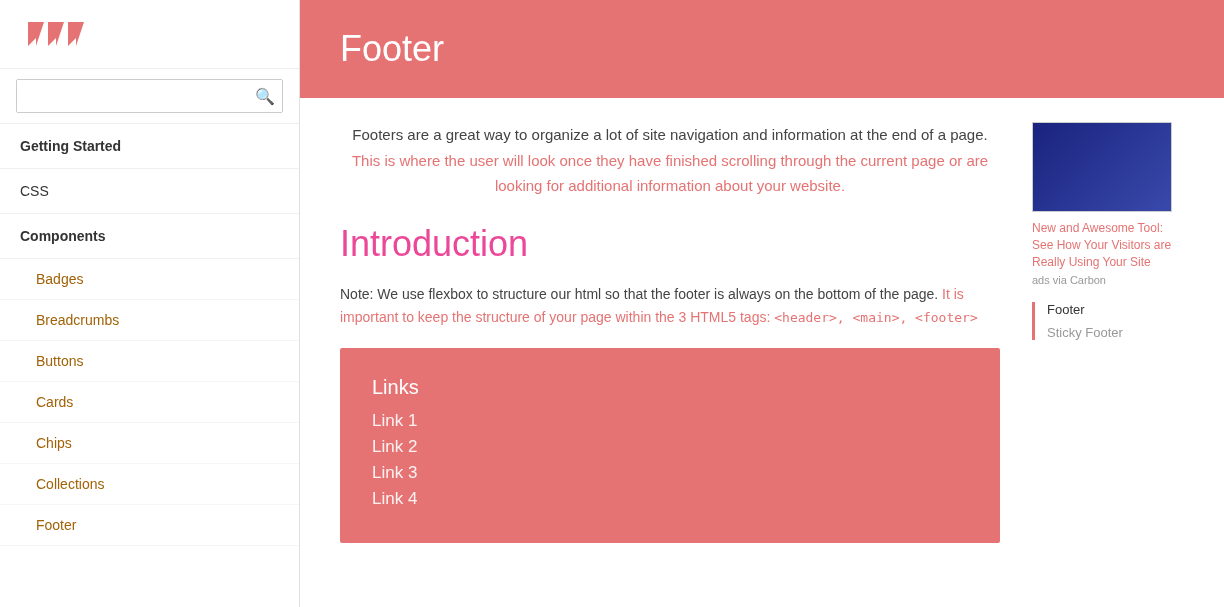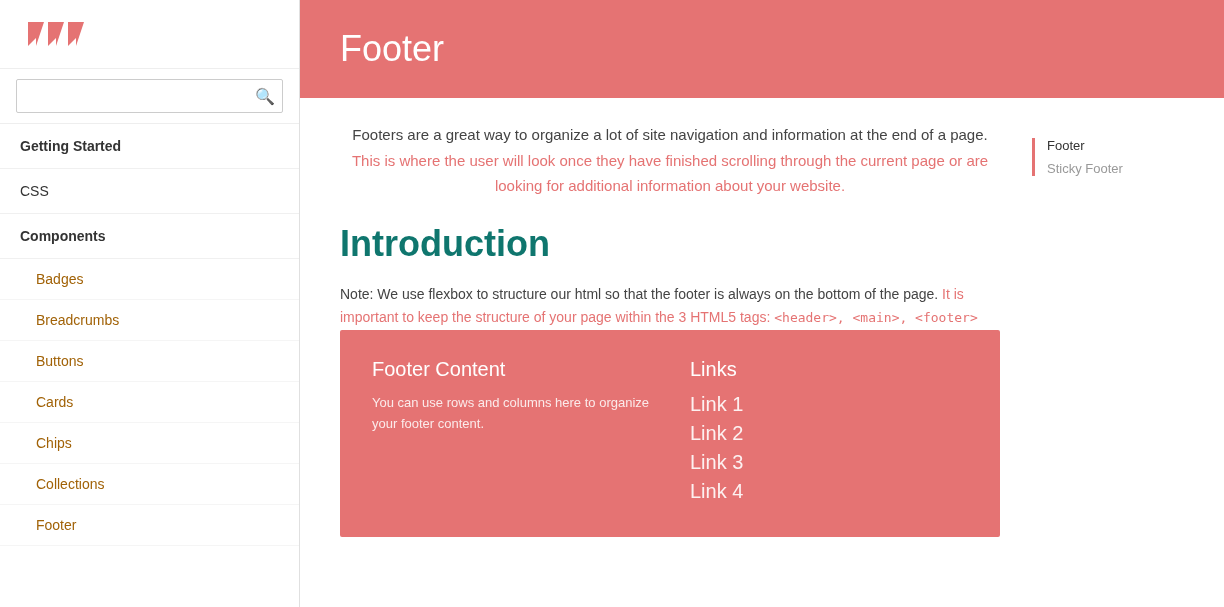--- a/index.html
+++ b/index.html
@@ -99,27 +99,28 @@
       color: #444;
       margin-bottom: 24px;
       text-align: center;
     }
     .intro-text a, .intro-link {
       color: #e57373;
       text-decoration: none;
     }
     h2.section-title {
       font-size: 36px;
-      font-weight: 700;
-      color: #0f766e;
+      font-weight: 400;
+      color: #ec4899;
       margin-bottom: 18px;
     }
     .note-text {
       font-size: 14px;
       color: #444;
+      margin-bottom: 18px;
       line-height: 1.7;
     }
     .note-link { color: #e57373; }
     code {
       color: #e57373;
       font-family: monospace;
       font-size: 13px;
     }
     .footer-demo {
       background: #e57373;
@@ -140,21 +141,21 @@
     .footer-col p {
       color: rgba(255,255,255,0.85);
       font-size: 13px;
       line-height: 1.6;
     }
     .footer-links {
       list-style: none;
     }
     .footer-links li {
       color: rgba(255,255,255,0.9);
-      font-size: 20px;
+      font-size: 17px;
       margin-bottom: 6px;
       cursor: pointer;
     }
 
     
     #right-sidebar {
       width: 160px;
       min-width: 160px;
       padding: 0 0 0 8px;
     }
@@ -244,36 +245,39 @@
       <h2 class="section-title">Introduction</h2>
 
       <p class="note-text">
         <span>Note: We use flexbox to structure our html so that the footer is always on the bottom of the page.</span>
         <span class="note-link">It is important to keep the structure of your page within the 3 HTML5 tags:</span>
         <code>&lt;header&gt;, &lt;main&gt;, &lt;footer&gt;</code>
       </p>
 
       <div class="footer-demo">
         <div class="footer-col">
-          <h3>Footer Content</h3>
-          <p>You can use rows and columns here to organize your footer content.</p>
-        </div>
-        <div class="footer-col">
           <h3>Links</h3>
           <ul class="footer-links">
             <li>Link 1</li>
             <li>Link 2</li>
             <li>Link 3</li>
             <li>Link 4</li>
           </ul>
         </div>
       </div>
     </div>
 
     <div id="right-sidebar">
+      <div id="ad-block">
+        <div class="ad-image">
+          <div class="ad-image-inner"></div>
+        </div>
+        <div class="ad-title">New and Awesome Tool: See How Your Visitors are Really Using Your Site</div>
+        <div class="ad-source">ads via Carbon</div>
+      </div>
 
       <div id="toc">
         <div class="toc-item active">Footer</div>
         <div class="toc-item inactive">Sticky Footer</div>
       </div>
     </div>
   </div>
 </main>
 
 </body></html>

